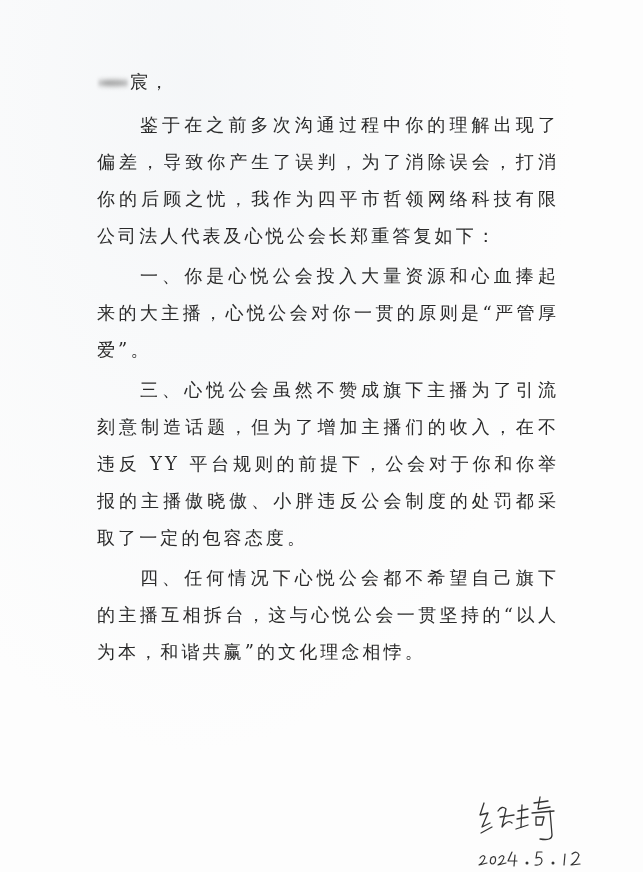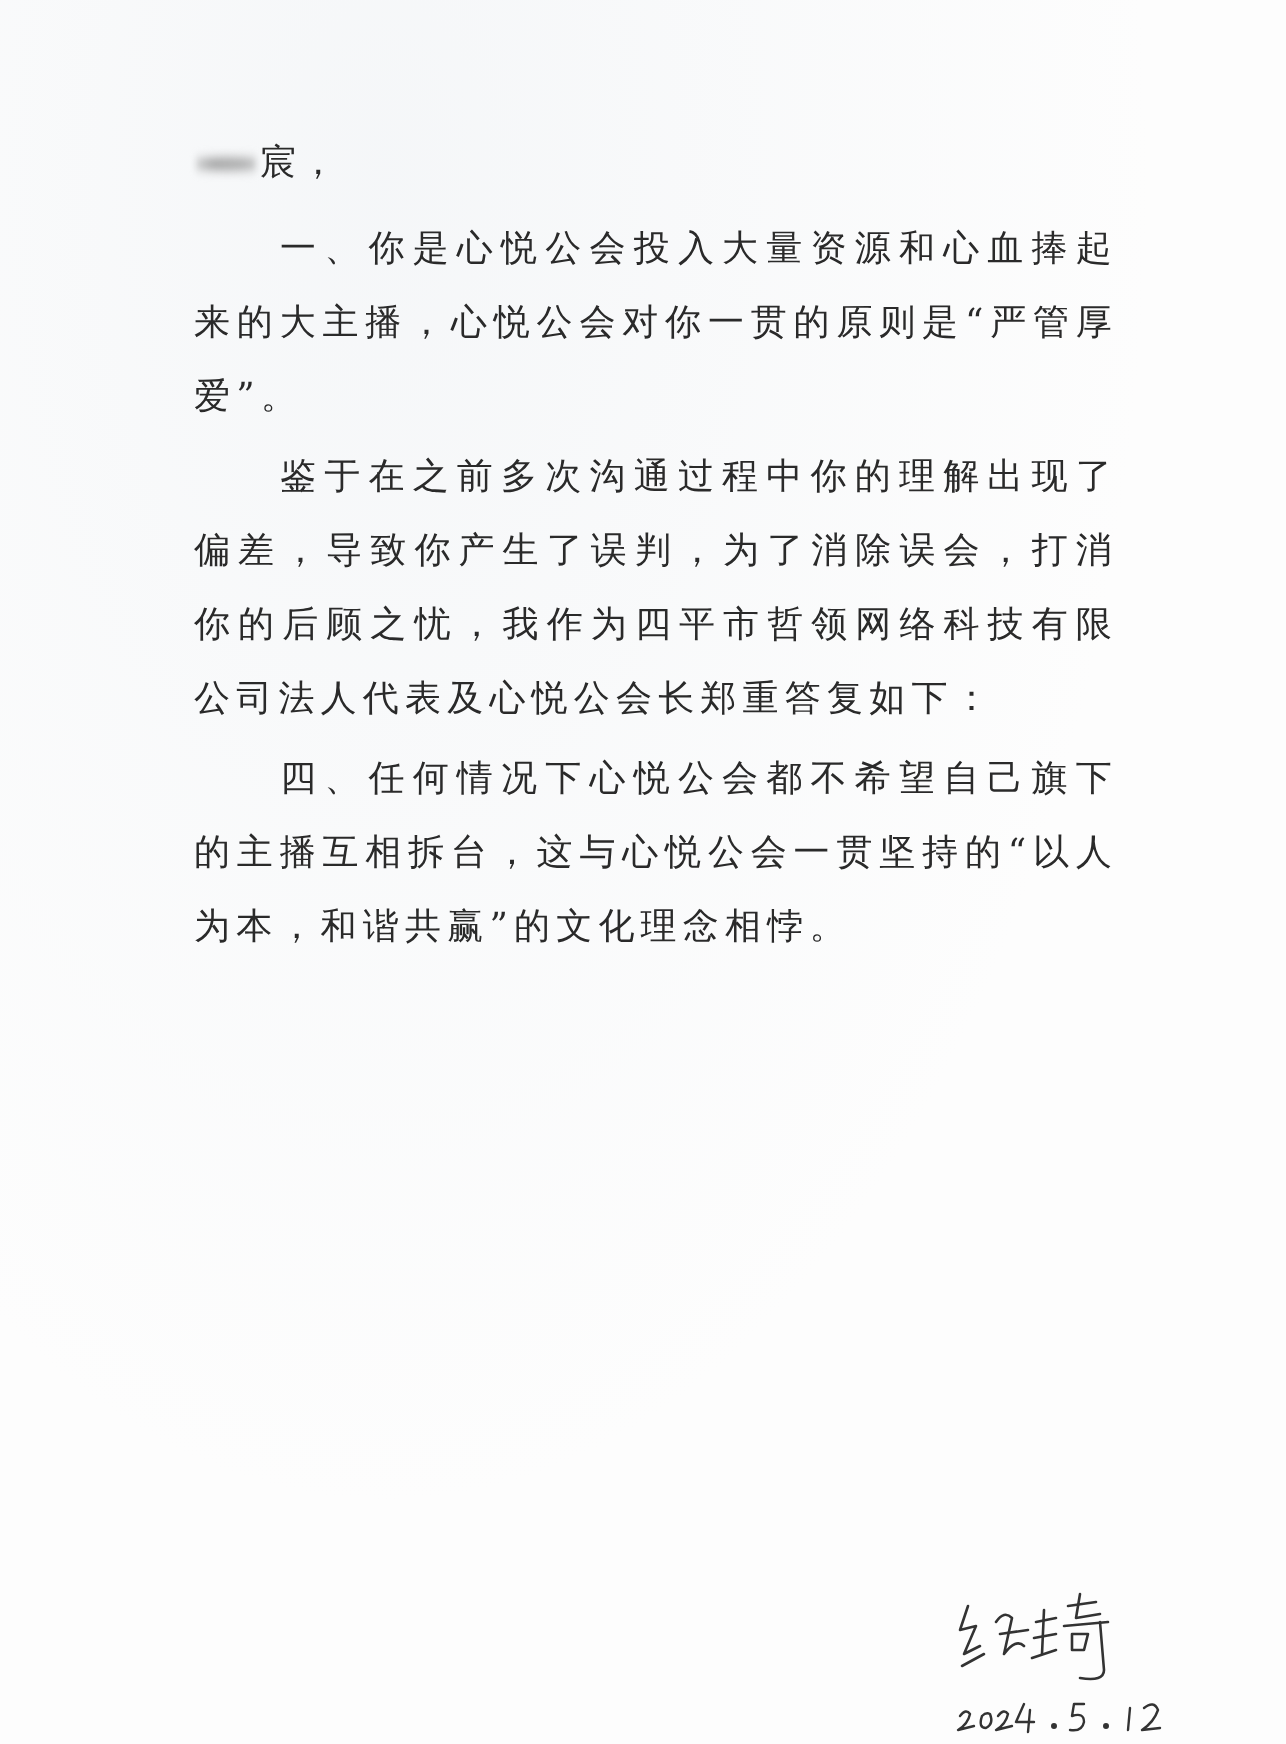--- a/index.html
+++ b/index.html
@@ -76,22 +76,23 @@
 </head>
 <body>
 
 <div class="page">
 
   <div class="salutation">
     <span class="blurred-name"></span><span>宸，</span>
   </div>
 
   <div class="body-text">
+    <p class="para">鉴于在之前多次沟通过程中你的理解出现了偏差，导致你产生了误判，为了消除误会，打消你的后顾之忧，我作为四平市哲领网络科技有限公司法人代表及心悦公会长郑重答复如下：</p>
     <p class="para">一、你是心悦公会投入大量资源和心血捧起来的大主播，心悦公会对你一贯的原则是“严管厚爱”。</p>
-    <p class="para">鉴于在之前多次沟通过程中你的理解出现了偏差，导致你产生了误判，为了消除误会，打消你的后顾之忧，我作为四平市哲领网络科技有限公司法人代表及心悦公会长郑重答复如下：</p>
+    <p class="para">三、心悦公会虽然不赞成旗下主播为了引流刻意制造话题，但为了增加主播们的收入，在不违反 YY 平台规则的前提下，公会对于你和你举报的主播傲晓傲、小胖违反公会制度的处罚都采取了一定的包容态度。</p>
     <p class="para">四、任何情况下心悦公会都不希望自己旗下的主播互相拆台，这与心悦公会一贯坚持的“以人为本，和谐共赢”的文化理念相悖。</p>
 
   </div>
 
   <svg class="signature" viewBox="0 0 100 52" xmlns="http://www.w3.org/2000/svg">
     <g fill="none" stroke="#333" stroke-width="1.3" stroke-linecap="round" stroke-linejoin="round">
 
       <path d="M6 10 L2 22 L10 20 L4 34 L12 30"></path>
       <path d="M3 40 L14 34"></path>
 

